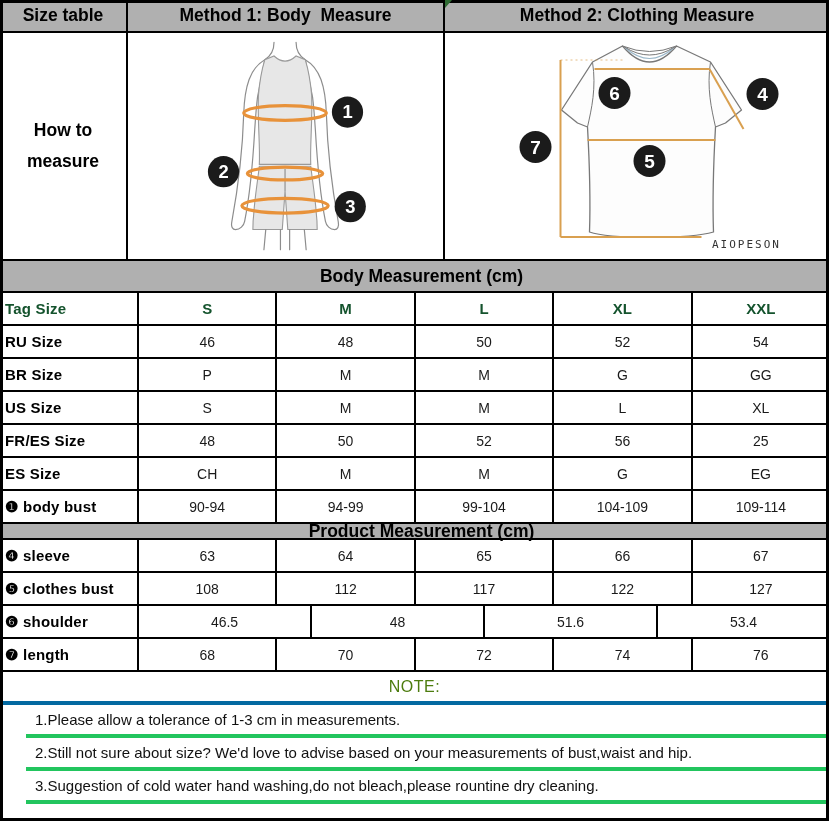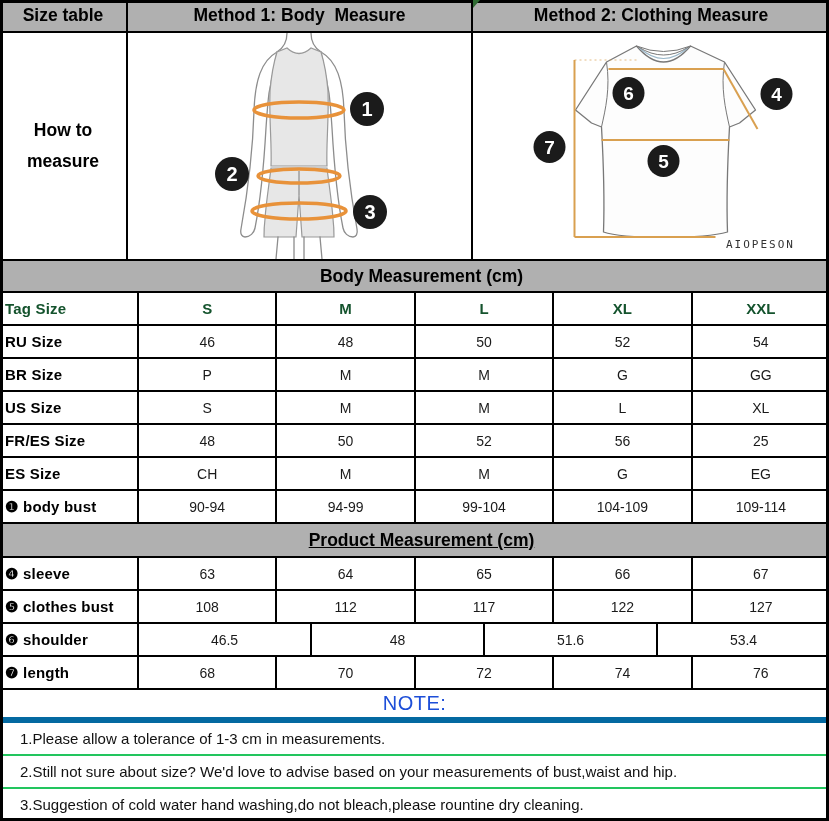--- a/index.html
+++ b/index.html
@@ -10,47 +10,47 @@
   .outer-border { position:absolute; inset:0; border:3px solid #000; pointer-events:none; z-index:20; }
 
   .row { display:flex; border-bottom:2px solid #000; width:100%; }
   .cell { display:flex; align-items:center; justify-content:center; border-right:2px solid #000; overflow:hidden; }
   .cell:last-child { border-right:none; }
 
   
   .hdr-row { height:33px; background:#b0b0b0; }
   .hdr-row .cell { font-weight:bold; font-size:17.5px; white-space:pre; }
   .c-corner { width:128px; flex:none; }
-  .c-m1 { width:345px; flex:none; }
+  .c-m1 { width:317px; flex:none; }
   .c-m2 { flex:1; position:relative; }
 
   
   .illus-row { height:228px; }
   .illus-row .cell { background:#fff; padding:0; }
   .howto { font-weight:bold; font-size:17.5px; line-height:1.8; text-align:center; width:100px; }
   .illus-cell svg { display:block; width:100%; height:100%; }
 
   
   .band-row { height:32px; background:#b0b0b0; display:flex; align-items:center; justify-content:center;
               font-weight:bold; font-size:17.5px; border-bottom:2px solid #000;padding-left:14px; }
-  .band-row.tall { height:34px;text-decoration:underline; }
+  .band-row.tall { height:16px; }
 
   
   .trow { height:33px; }
   .trow .label { width:139px; flex:none; justify-content:flex-start; padding-left:5px;
                  font-weight:bold; font-size:15px; letter-spacing:.2px; }
   .trow .val { flex:1; font-size:14px; color:#1a1a1a; }
   .tagrow { color:#e02520; }
   .tagrow .label, .tagrow .val { font-weight:bold; color:#14532d; font-size:15px; }
 
   
   .note-title-row { height:33px; display:flex; align-items:center; justify-content:center;
-                    color:#1d4ed8; font-size:20px; border-bottom:6px solid #0369a1; letter-spacing:.5px; }
-  .note-row { height:33px; display:flex; align-items:center; padding-left:20px;
-              font-size:15px; color:#111; border-bottom:2px solid #22c55e; }
+                    color:#4d7c0f; font-size:16px; border-bottom:4px solid #0369a1; letter-spacing:.5px; }
+  .note-row { height:33px; display:flex; align-items:center; padding-left:9px;
+              font-size:15px; color:#111; border-bottom:4px solid #22c55e;margin-left:26px; }
 
   .green-flag { position:absolute; left:-9px; top:0; width:0; height:0; z-index:21;
                 border-left:8px solid transparent; border-right:8px solid transparent;
                 border-top:9px solid #2f6b33; }
 
   .outline { fill:none; stroke:#8d8d8d; stroke-width:1.3; stroke-linecap:round; }
   .garment { fill:#e7e7e7; stroke:#9a9a9a; stroke-width:1.2; }
   .shirt   { fill:#fdfdfd; stroke:#787878; stroke-width:1.3; stroke-linejoin:round; }
   .seam    { fill:none; stroke:#787878; stroke-width:1; }
   .collarblue { fill:none; stroke:#9ab7c9; stroke-width:1.1; }

